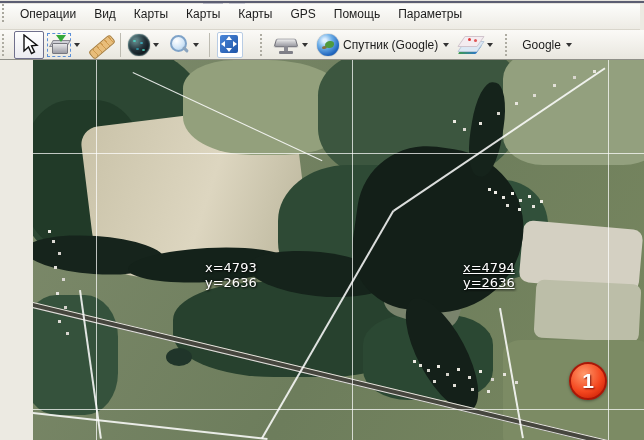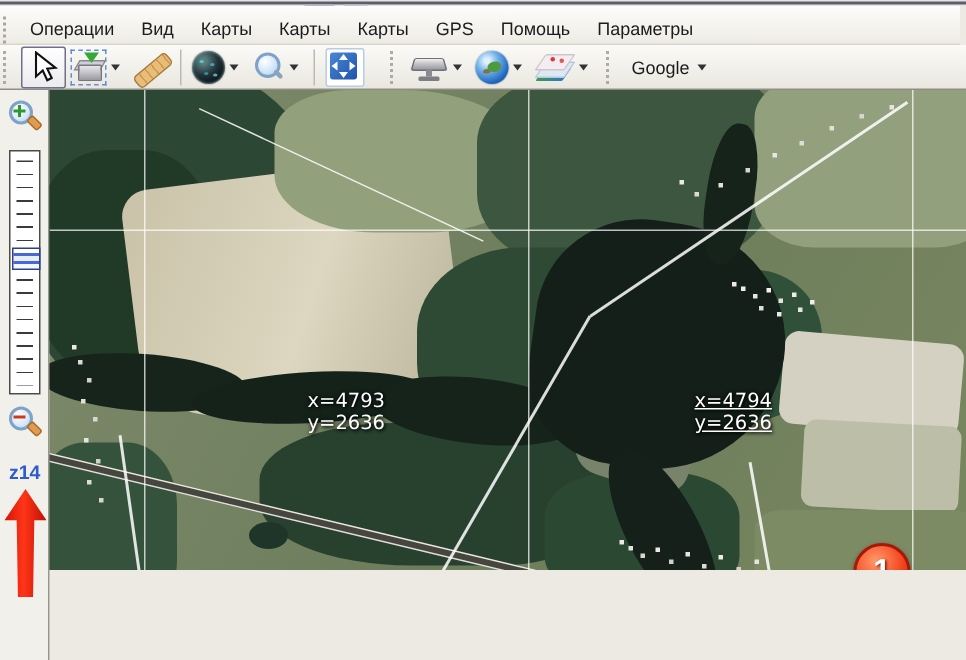--- a/index.html
+++ b/index.html
@@ -6,21 +6,21 @@
   body{width:644px;height:440px;overflow:hidden;font-family:"Liberation Sans",sans-serif;background:#eceae2;position:relative;}
   .shell{position:absolute;inset:0;}
 
   
   .top-strip{position:absolute;left:0;top:0;width:644px;height:4px;background:#e6e4de;}
   .top-strip .dark-line{position:absolute;left:0;top:1px;width:644px;height:2px;background:#5c5e72;}
   .top-strip .tab1{position:absolute;left:203px;top:3px;width:20px;height:3px;background:#b9b9c2;}
   .top-strip .tab2{position:absolute;left:229px;top:3px;width:16px;height:3px;background:#c6c6cd;}
 
   
-  .menu-bar{position:absolute;left:0;top:4px;width:640px;height:25px;background:linear-gradient(#fdfdfb,#edebe4);border-bottom:1px solid #d9d6cc;display:flex;align-items:flex-end;}
+  .menu-bar{position:absolute;left:0;top:4px;width:640px;height:25px;background:linear-gradient(#fdfdfb,#edebe4);border-bottom:1px solid #d9d6cc;display:flex;align-items:flex-start;}
   .grip{width:3px;height:18px;border-left:2px dotted #a9a79d;margin:0 4px 0 2px;}
   .menu-item{padding:3px 9px;font-size:12px;color:#1c1c1c;white-space:nowrap;cursor:default;}
 
   
   .toolbar{position:absolute;left:0;top:30px;width:644px;height:29px;background:linear-gradient(#fbfaf7,#e9e7df);border-bottom:1px solid #8f8f88;display:flex;align-items:center;}
   .tb-grip{width:3px;height:22px;border-left:2px dotted #aeaca2;margin:0 5px 0 2px;}
   .tb-sep{width:1px;height:24px;background:#bdbbb1;margin:0 4px;}
   .tb-btn{height:26px;display:flex;align-items:center;padding:0 3px;border-radius:2px;}
   .tb-btn.framed{border:1px solid #70708c;background:linear-gradient(#ffffff,#ebebf0);padding:0 4px;margin-left:2px;}
   .caret{width:0;height:0;border-left:3px solid transparent;border-right:3px solid transparent;border-top:4px solid #333;margin:0 3px;}
@@ -64,21 +64,21 @@
   .zoombtn .plus-h,.zoombtn .minus-h{position:absolute;left:4px;top:7px;width:8px;height:2px;background:#2a9a2a;}
   .zoombtn .plus-v{position:absolute;left:7px;top:4px;width:2px;height:8px;background:#2a9a2a;}
   .zoombtn .minus-h{background:#d03818;}
   .slider{position:absolute;left:6px;top:40px;width:21px;height:163px;background:#fff;border:1px solid #4a4a46;box-sizing:border-box;}
   .slider .ticks{position:absolute;left:4px;top:6px;width:11px;height:150px;background:repeating-linear-gradient(to bottom,#3a3a3a 0 1px,transparent 1px 8.8px);}
   .slider .handle{position:absolute;left:1px;top:64px;width:17px;height:13px;border:1px solid #2d3f8e;background:linear-gradient(#ffffff 0 3px,#4a66d8 3px 5px,#e8eef8 5px 8px,#4a66d8 8px 10px,#f4f8ff 10px);}
   .zoom-label{position:absolute;left:0;top:247px;width:33px;text-align:center;font-size:13px;font-weight:bold;color:#2d5bd0;}
   .red-arrow{position:absolute;left:3px;top:266px;width:28px;height:72px;background:linear-gradient(90deg,#d41405,#ff3518 45%,#c01005);clip-path:polygon(50% 0,100% 29%,71% 29%,68% 100%,32% 100%,29% 29%,0 29%);filter:drop-shadow(0 0 1px #7a0a02);}
 
   
-  .map{position:absolute;left:33px;top:60px;width:611px;height:320px;overflow:hidden;background:linear-gradient(120deg,#7e8b6c,#6d7d5c 55%,#78875f);}
+  .map{position:absolute;left:33px;top:60px;width:611px;height:380px;overflow:hidden;background:linear-gradient(120deg,#7e8b6c,#6d7d5c 55%,#78875f);}
   .map .f{position:absolute;}
   .grid-v{position:absolute;top:0;width:1px;height:380px;background:rgba(255,255,255,.72);}
   .grid-h{position:absolute;left:0;width:611px;height:1px;background:rgba(255,255,255,.72);}
   .tile-label{position:absolute;color:#fff;font-size:13px;line-height:15px;font-family:"DejaVu Sans",sans-serif;text-shadow:0 0 3px rgba(0,0,0,.8),1px 1px 2px rgba(0,0,0,.7);}
   .badge{position:absolute;left:536px;top:302px;width:38px;height:38px;border-radius:50%;background:radial-gradient(circle at 38% 30%,#ff9a6c,#f4471f 55%,#d02408 85%);border:2px solid #a81708;box-sizing:border-box;display:flex;align-items:center;justify-content:center;color:#fff;font-size:21px;font-weight:bold;text-shadow:1px 1px 2px #7a1004;box-shadow:0 1px 3px rgba(0,0,0,.4);}
 
   .road{position:absolute;background:rgba(255,255,255,.85);transform-origin:0 0;}
   .rail{position:absolute;left:-4px;top:241px;width:660px;height:4px;background:#46463e;border-top:1px solid #e9e9e0;border-bottom:1px solid #dededa;transform:rotate(13.5deg);transform-origin:0 0;}
   .dots{position:absolute;width:3px;height:3px;background:#eceae2;}
 </style>
@@ -170,20 +170,21 @@
           <span class="neck"></span>
           <span class="base"></span>
       </span>
       <span class="caret"></span>
     </div>
 
     <div class="tb-btn">
       <span class="icon i-globe">
           <i></i>
         </span>
+      <span class="tb-label">Спутник (Google)</span>
       <span class="caret"></span>
     </div>
 
     <div class="tb-btn">
       <span class="icon i-layers">
         <span class="l l1"></span>
           <span class="l l2"></span>
           <span class="l l3"></span>
           <span class="dots"></span>
       </span>
@@ -191,39 +192,20 @@
     </div>
 
     <div class="tb-grip" style="margin-left:6px;"></div>
 
     <div class="tb-btn">
       <span class="tb-label">Google</span>
       <span class="caret"></span>
     </div>
   </div>
 
-  <div class="sidebar">
-    <div class="zoombtn" style="top:6px;">
-      <span class="lens"></span>
-        <span class="handle"></span>
-      <span class="plus-h"></span>
-        <span class="plus-v"></span>
-    </div>
-    <div class="slider">
-      <div class="ticks"></div>
-      <div class="handle"></div>
-    </div>
-    <div class="zoombtn" style="top:210px;">
-      <span class="lens"></span>
-        <span class="handle"></span>
-      <span class="minus-h"></span>
-    </div>
-    <div class="zoom-label">z14</div>
-    <div class="red-arrow"></div>
-  </div>
 
   <div class="map">
 
     <div class="f" style="left:-12px;top:-14px;width:195px;height:215px;background:#2c4733;border-radius:12% 45% 55% 30%;"></div>
     <div class="f" style="left:-10px;top:40px;width:120px;height:150px;background:#213a28;border-radius:40%;"></div>
     <div class="f" style="left:55px;top:55px;width:215px;height:155px;background:linear-gradient(115deg,#c9c2a8,#ddd6c0 55%,#b9b49a);border-radius:18px 40px 30px 50px;transform:rotate(-7deg);"></div>
     <div class="f" style="left:150px;top:0px;width:170px;height:95px;background:#93a07c;border-radius:30% 50% 40% 40%;"></div>
     <div class="f" style="left:285px;top:-12px;width:200px;height:135px;background:#3c563f;border-radius:35% 25% 45% 40%;"></div>
     <div class="f" style="left:470px;top:-10px;width:160px;height:115px;background:#93a07e;border-radius:25%;"></div>
     <div class="f" style="left:245px;top:105px;width:175px;height:140px;background:#2e4a35;border-radius:40% 30% 35% 45%;"></div>

